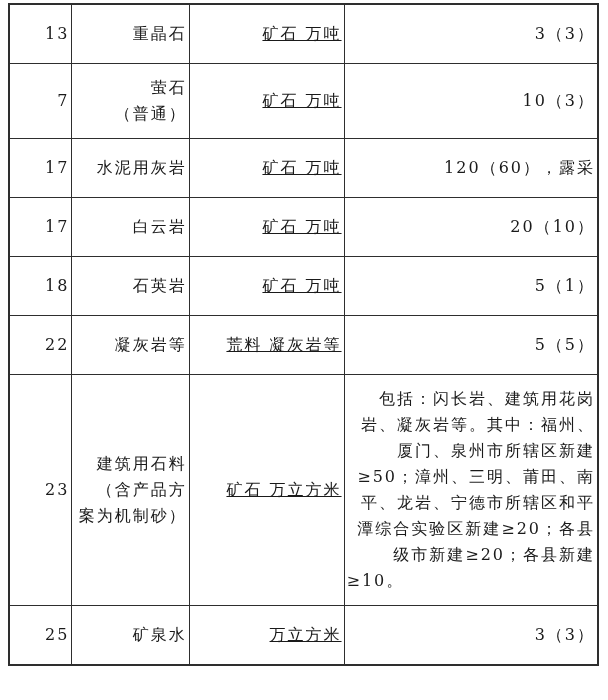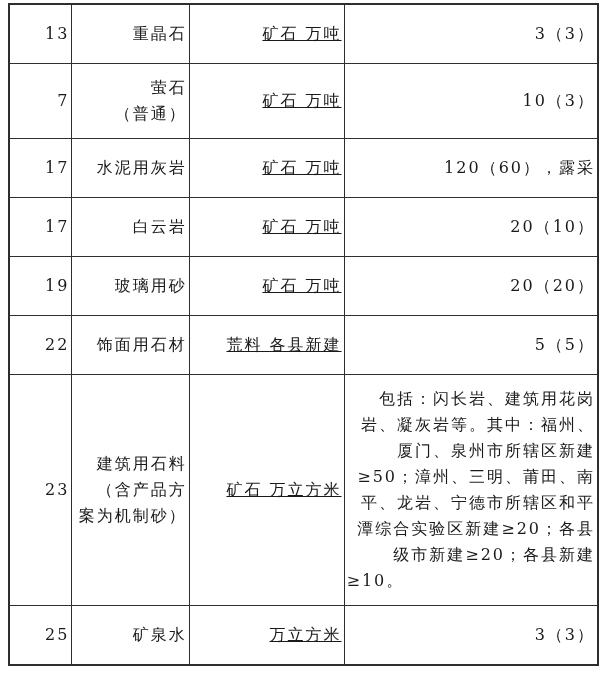--- a/index.html
+++ b/index.html
@@ -86,34 +86,34 @@
   </tr>
 
 
   <tr>
     <td class="col-no">17</td>
     <td class="col-name">白云岩</td>
     <td class="col-unit">矿石 万吨</td>
     <td class="col-value">20（10）</td>
   </tr>
 
+  <tr>
+    <td class="col-no">18</td>
+    <td class="col-name">石英岩</td>
+    <td class="col-unit">矿石 万吨</td>
+    <td class="col-value">5（1）</td>
+  </tr>
 
-  <tr>
-    <td class="col-no">19</td>
-    <td class="col-name">玻璃用砂</td>
-    <td class="col-unit">矿石 万吨</td>
-    <td class="col-value">20（20）</td>
-  </tr>
 
 
 
   <tr>
     <td class="col-no">22</td>
-    <td class="col-name">饰面用石材</td>
-    <td class="col-unit">荒料 各县新建</td>
+    <td class="col-name">凝灰岩等</td>
+    <td class="col-unit">荒料 凝灰岩等</td>
     <td class="col-value">5（5）</td>
   </tr>
 
   <tr>
     <td class="col-no">23</td>
     <td class="col-name">建筑用石料
 （含产品方
 案为机制砂）</td>
     <td class="col-unit">矿石 万立方米</td>
     <td class="col-value value-long">包括：闪长岩、建筑用花岗岩、凝灰岩等。其中：福州、厦门、泉州市所辖区新建≥50；漳州、三明、莆田、南平、龙岩、宁德市所辖区和平潭综合实验区新建≥20；各县级市新建≥20；各县新建≥10。</td>

